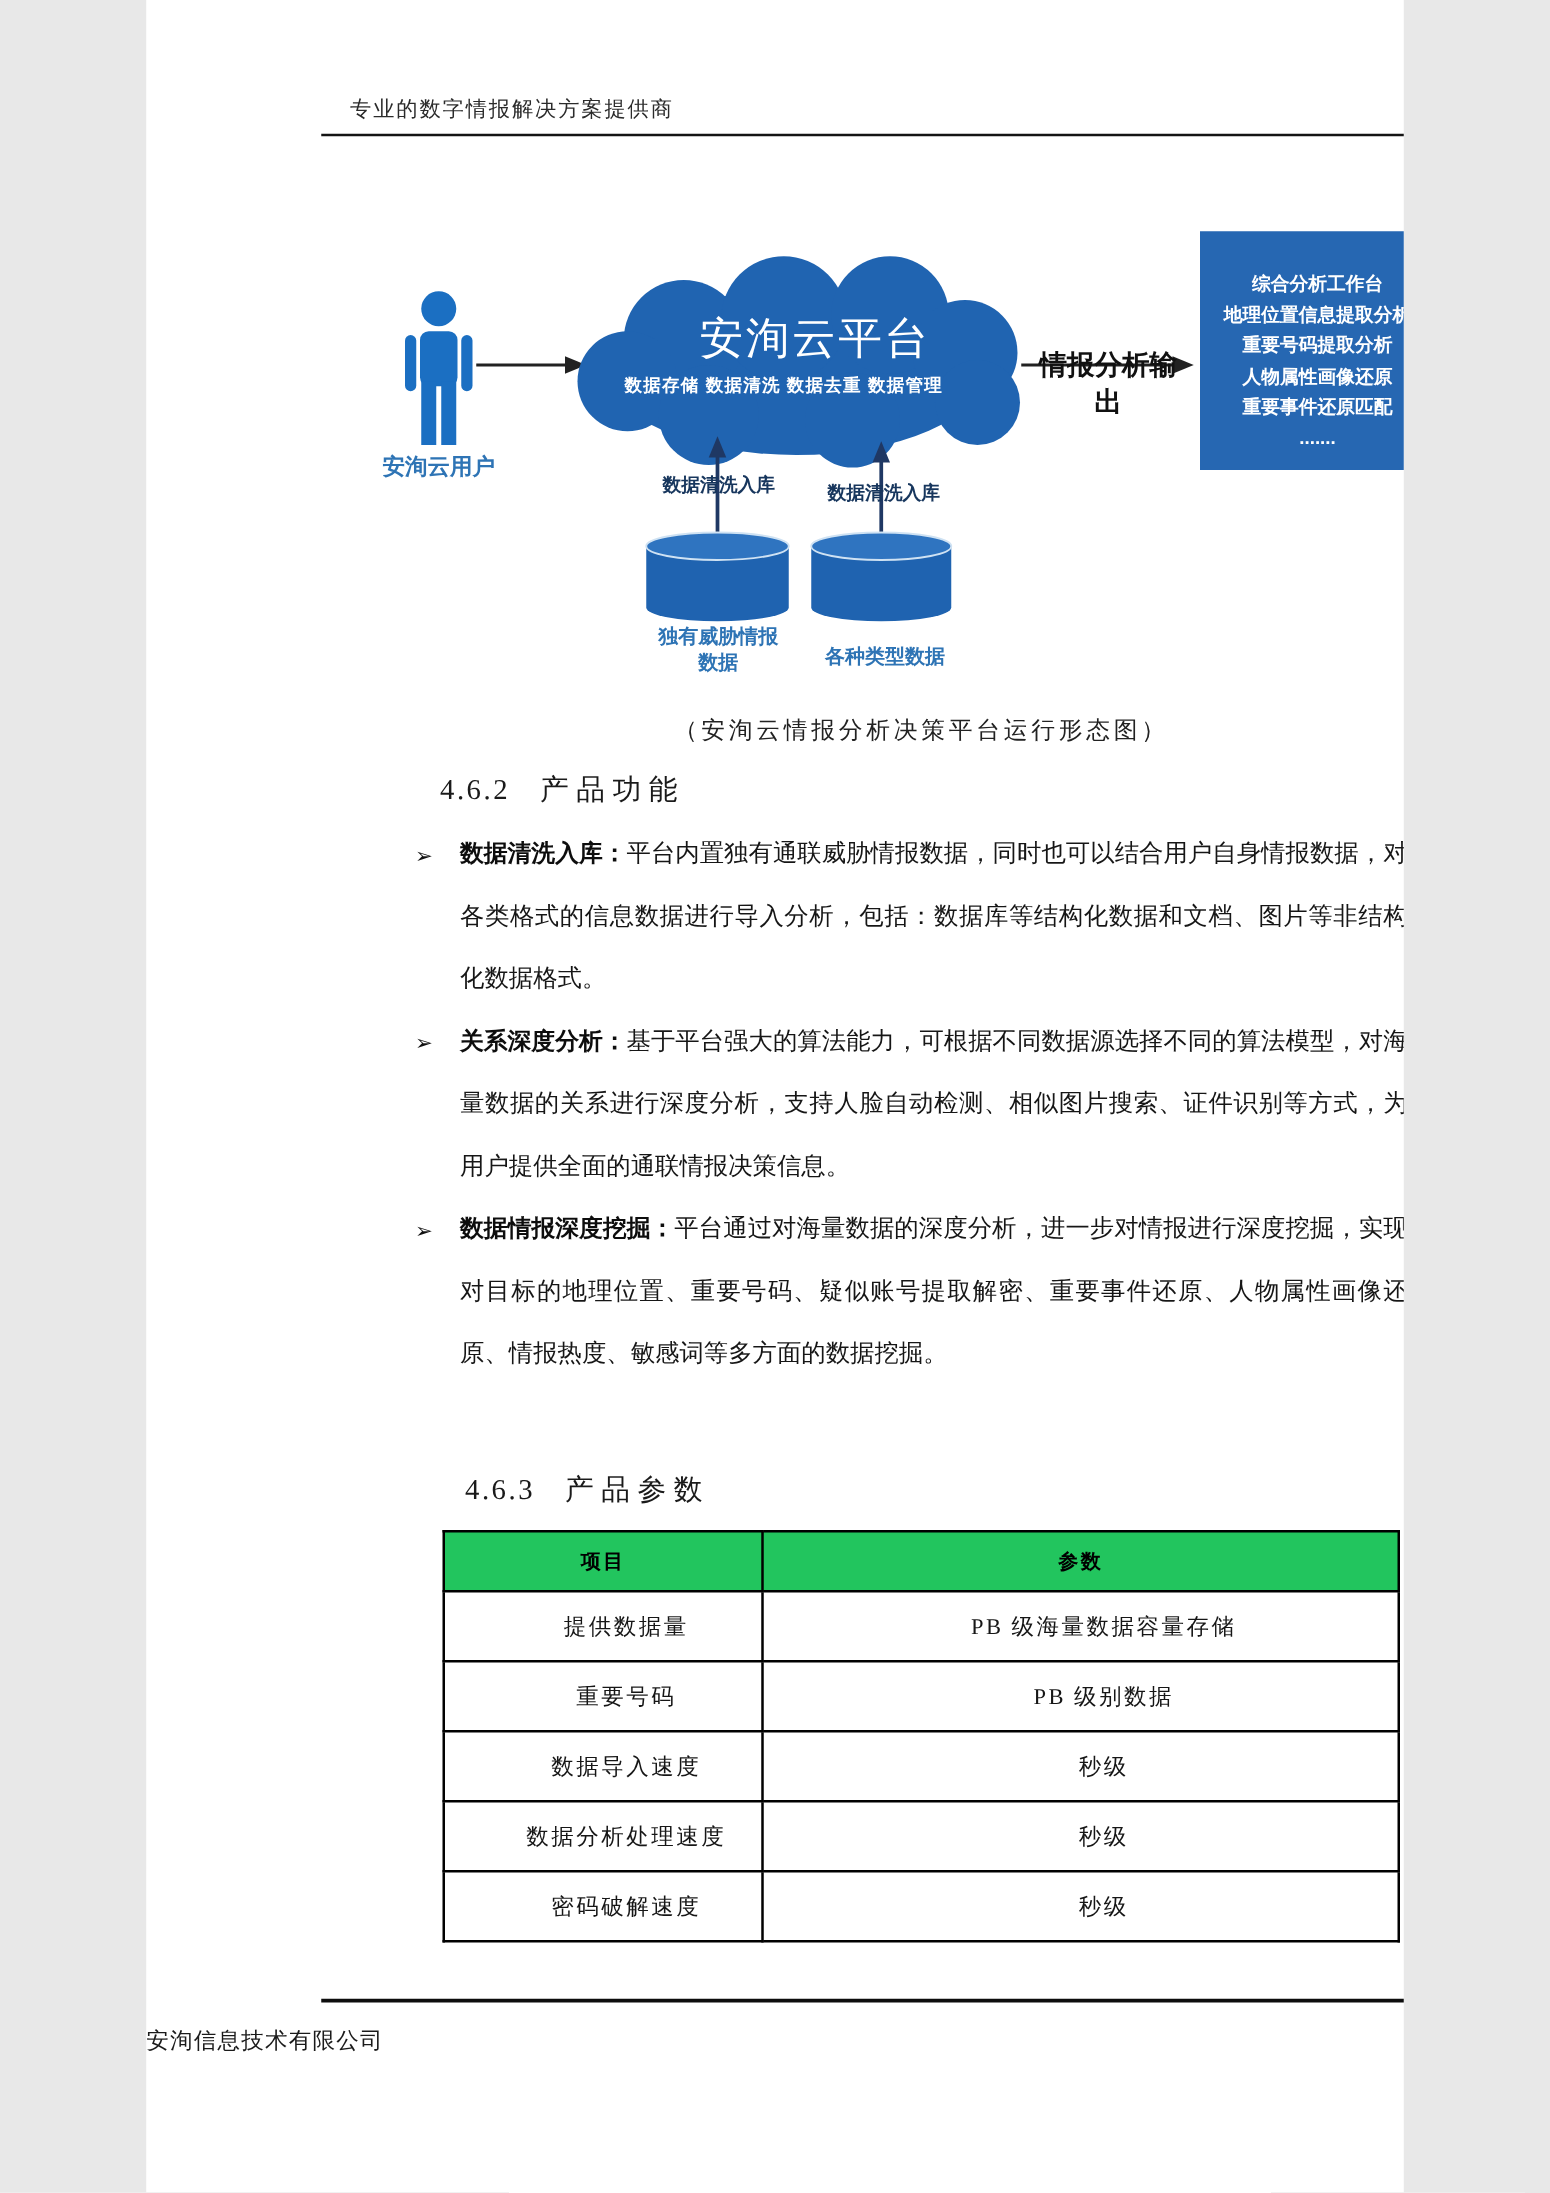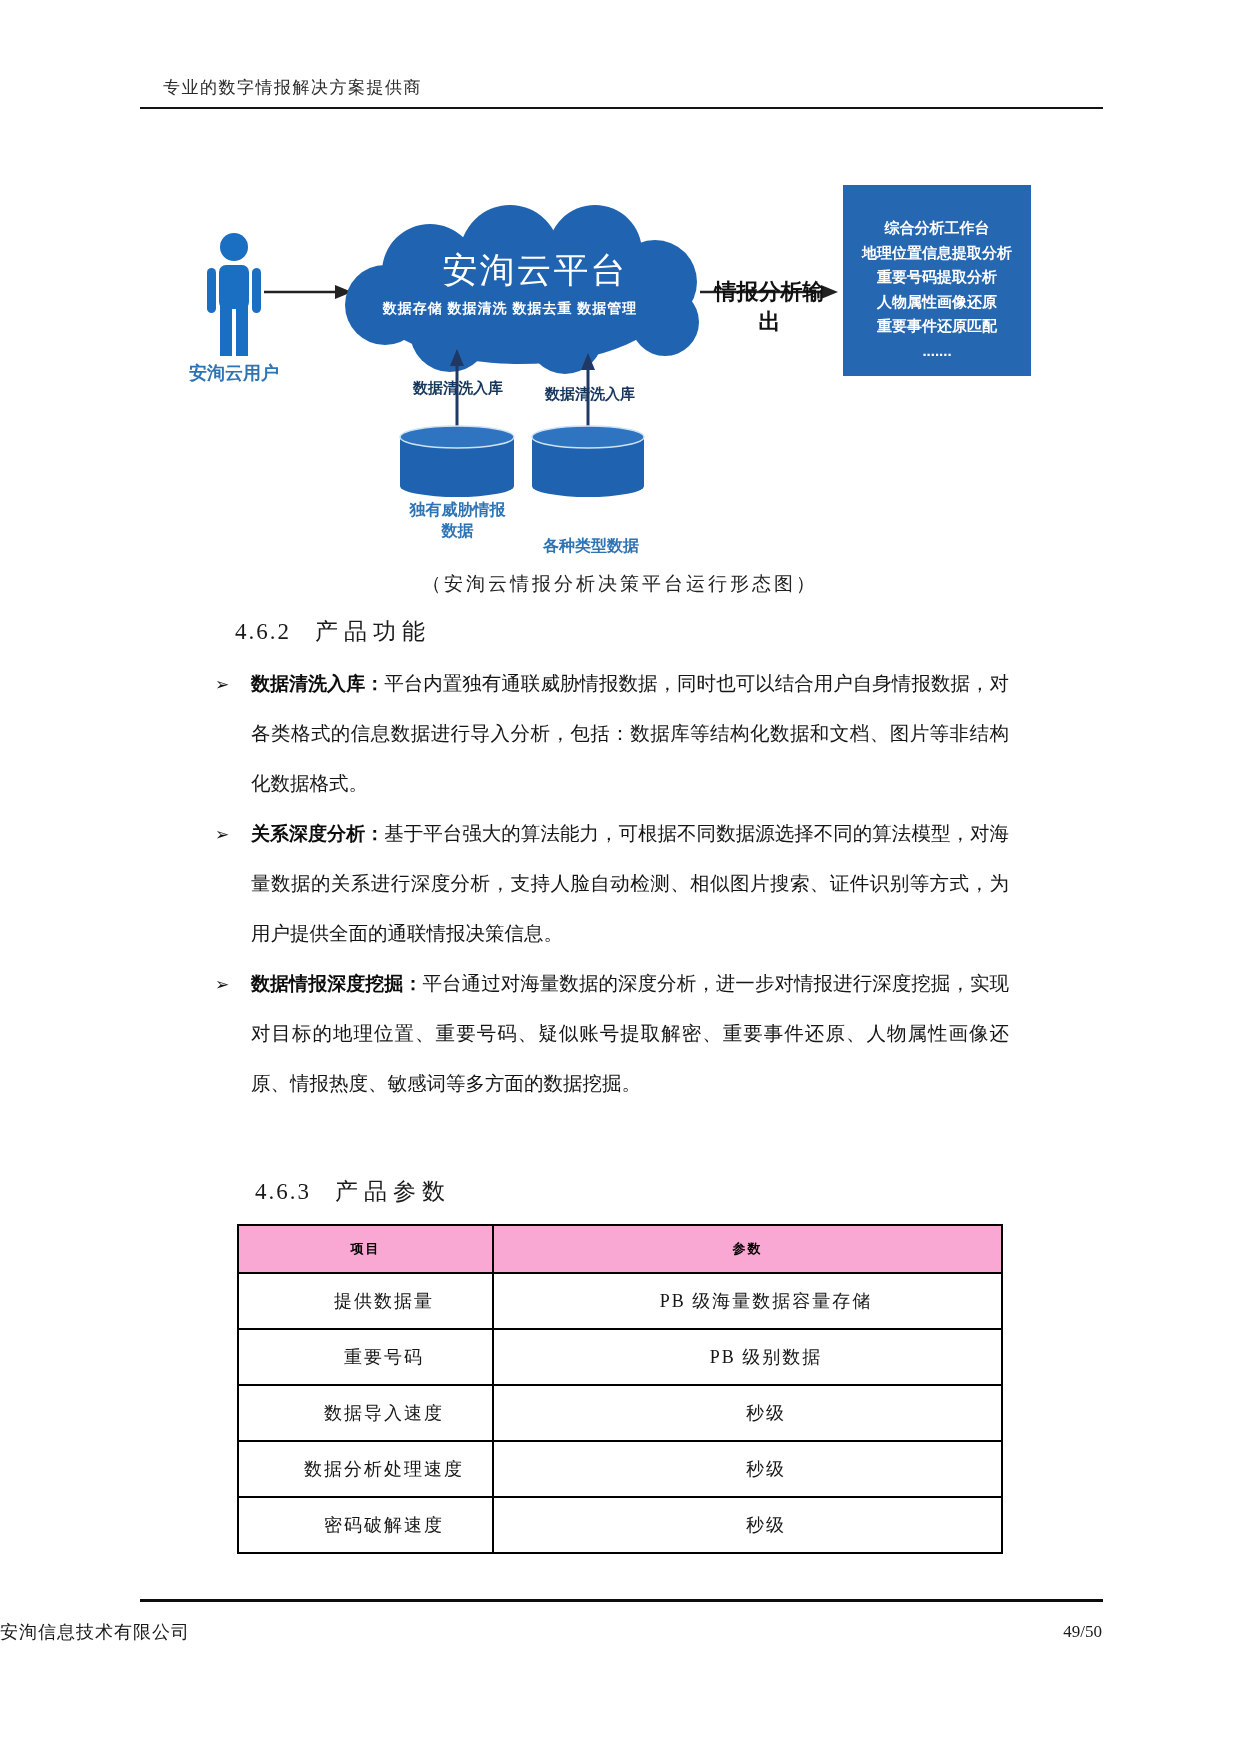--- a/index.html
+++ b/index.html
@@ -1,17 +1,17 @@
 <!DOCTYPE html>
 <html><head>
 <meta charset="utf-8">
 <style>
   html,body{margin:0;padding:0;background:#e8e8e8;}
   .page{
-    position:relative;width:1240px;height:1754px;margin:0 auto;background:#ffffff;
+    position:relative;width:1006px;height:1754px;margin:0 auto;background:#ffffff;
     font-family:"Liberation Serif","DejaVu Serif",serif;color:#1a1a1a;overflow:hidden;
   }
   
   .header-text{position:absolute;left:163px;top:76px;font-size:17px;color:#2b2b2b;letter-spacing:1.5px;}
   .header-line{position:absolute;left:140px;top:107px;width:963px;height:2px;background:#141414;}
   
   .diagram-svg{position:absolute;left:0;top:0;width:1240px;height:560px;}
   .lbl{position:absolute;z-index:2;}
   .user-label{left:174px;top:361px;width:120px;text-align:center;font-family:"Liberation Sans",sans-serif;font-weight:bold;font-size:18px;color:#2e74b5;}
   .cloud-title{left:415px;top:247px;width:240px;text-align:center;font-family:"Liberation Sans",sans-serif;font-size:35px;color:#ffffff;letter-spacing:2px;}
@@ -20,37 +20,37 @@
   .output-box{
     position:absolute;z-index:2;left:843px;top:185px;width:188px;height:191px;
     background:#2667b2;box-sizing:border-box;padding-top:31px;
   }
   .output-box .line{text-align:center;font-family:"Liberation Sans",sans-serif;font-weight:bold;font-size:15px;color:#ffffff;line-height:24.5px;white-space:nowrap;}
   .ingest-label{font-family:"Liberation Sans",sans-serif;font-weight:bold;font-size:15px;color:#17365d;text-align:center;width:120px;}
   .ingest-left{left:398px;top:379px;}
   .ingest-right{left:530px;top:385px;}
   .db-label{font-family:"Liberation Sans",sans-serif;font-weight:bold;font-size:16px;color:#2e74b5;text-align:center;line-height:21px;}
   .db-left{left:395px;top:499px;width:125px;}
-  .db-right{left:527px;top:535px;width:128px;}
+  .db-right{left:527px;top:515px;width:128px;}
   .caption{position:absolute;left:0;top:571px;width:1240px;text-align:center;font-size:19px;letter-spacing:3px;color:#222;}
   
   .section-heading{position:absolute;left:235px;font-size:23px;color:#1a1a1a;}
   .h-462{top:616px;}
   .h-463{top:1176px;margin-left:20px;}
   .section-heading .num{letter-spacing:2px;}
   .section-heading .ttl{margin-left:24px;letter-spacing:6px;}
   
   .bullets{position:absolute;left:213px;top:659px;width:796px;}
   .bullet{position:relative;margin:0;padding-left:38px;font-size:19.5px;line-height:50px;text-align:justify;color:#161616;}
   .bullet .marker{position:absolute;left:2px;top:1px;font-size:17px;color:#111;}
   .bullet .lead{font-family:"Liberation Sans",sans-serif;font-weight:bold;font-size:19px;color:#0d0d0d;}
   
   .param-table{position:absolute;left:237px;top:1224px;width:766px;border-collapse:collapse;table-layout:fixed;}
   .param-table th,.param-table td{border:2px solid #000;text-align:center;}
-  .param-table th{background:#f9a8d4;font-family:"Liberation Sans",sans-serif;font-weight:bold;font-size:13px;color:#000;height:44px;letter-spacing:2px;}
+  .param-table th{background:#22c55e;font-family:"Liberation Sans",sans-serif;font-weight:bold;font-size:16px;color:#000;height:44px;letter-spacing:2px;}
   .param-table td{font-size:18px;height:52px;letter-spacing:2px;color:#161616;padding-left:38px;}
   .col-item{width:251px;}
   
   .footer-line{position:absolute;left:140px;top:1599px;width:963px;height:3px;background:#0d0d0d;}
   .footer-company{position:absolute;left:0;top:1620px;width:1240px;font-size:18px;color:#1a1a1a;letter-spacing:1px;}
   .footer-page{position:absolute;left:1022px;top:1622px;width:80px;text-align:right;font-size:17px;color:#1a1a1a;}
 </style>
 </head>
 <body>
 

